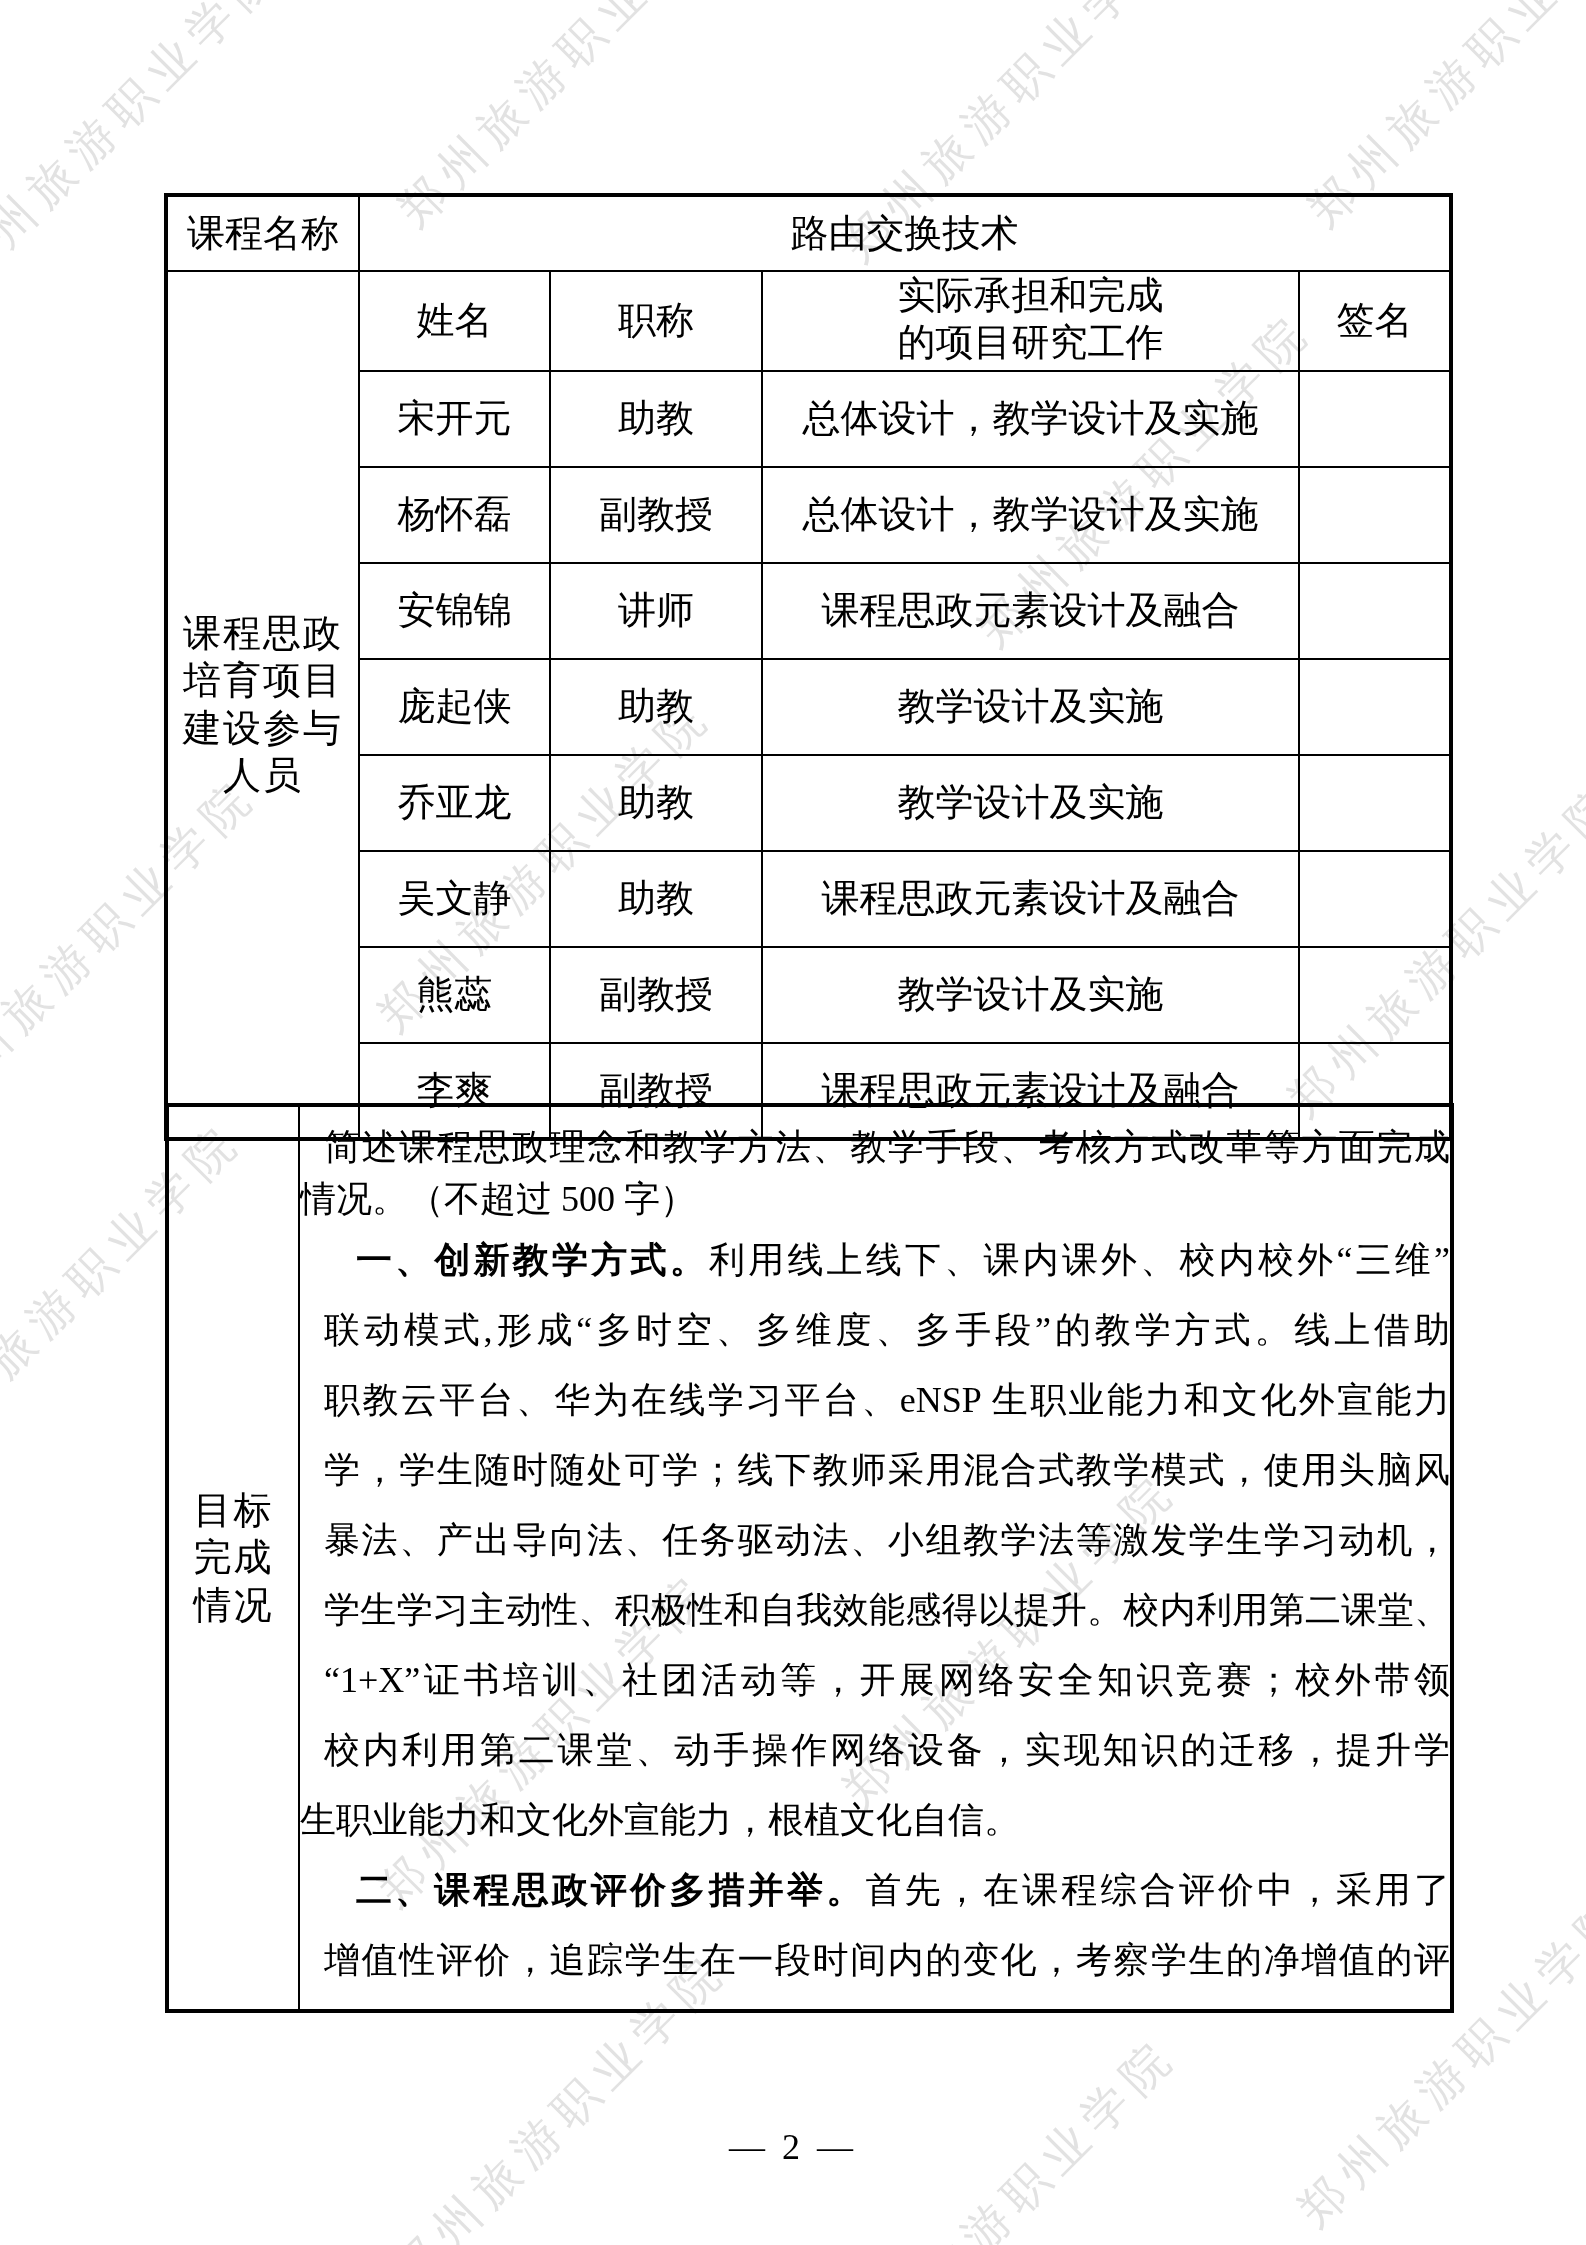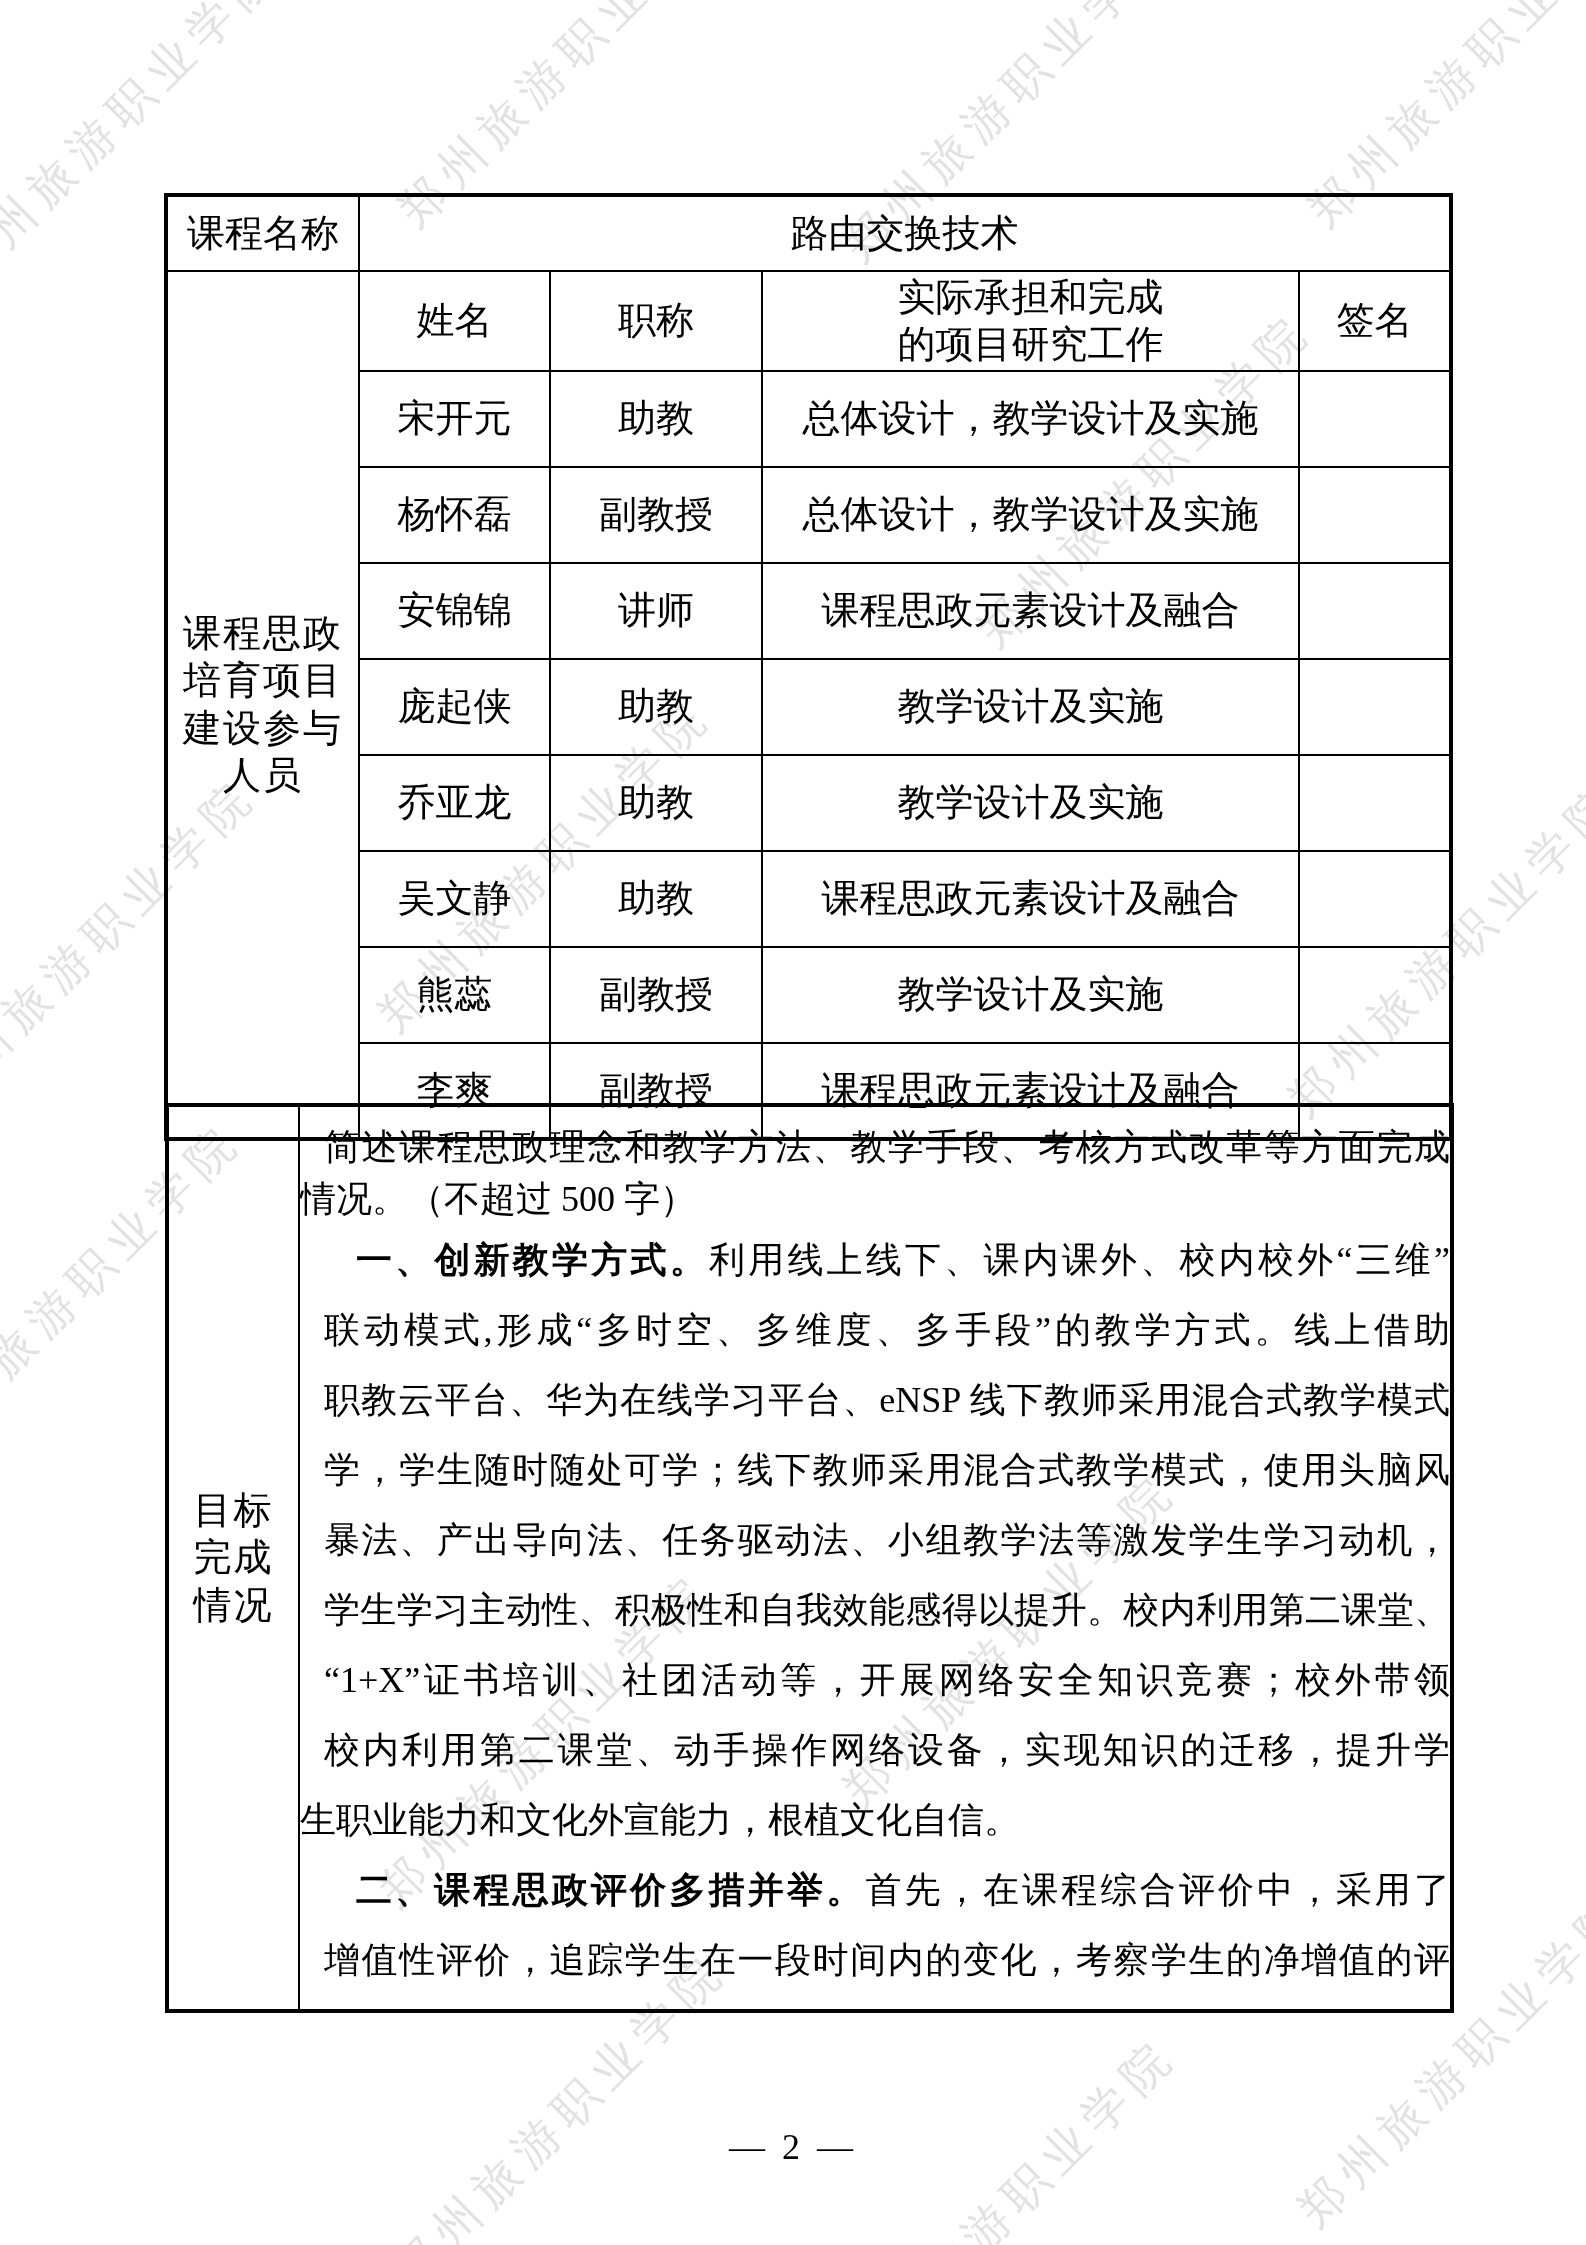--- a/index.html
+++ b/index.html
@@ -23,21 +23,21 @@
   #tableA { left:164px; top:193px; width:1285px; }
   #tableB { left:165px; top:1103px; width:1285px; height:910px; }
   table.doc td {
     border:2px solid #000; padding:0; text-align:center; vertical-align:middle;
     font-size:38px; line-height:1.25; overflow:hidden;
   }
   tr.r-course { height:76px; }
   tr.r-head   { height:100px; }
   tr.r-person { height:96px;margin-top:28px; }
   .course-value-cell { padding-right:230px;margin-left:19px; }
-  .hdr-work { line-height:48px; }
+  .hdr-work { line-height:48px;font-family:Liberation Mono, monospace; }
   .label-lines { line-height:56px; letter-spacing:2px; }
   
   .para-cell { text-align:left; vertical-align:top; padding:20px 12px 0 12px; }
   .intro-line { font-size:36px; line-height:52px; height:52px; }
   .body-line  { font-size:36px; line-height:70px; height:70px; }
   .jl { text-align:justify; text-align-last:justify;padding-left:24px; }
   .ll { text-align:right; text-align-last:left; }
   .ind { padding-left:56px; }
   .body-line b, .intro-line b { font-weight:bold; }
   
@@ -149,21 +149,21 @@
       <tr>
         <td class="label-lines" id="completion-label">目标<br>完成<br>情况</td>
         <td class="para-cell">
           <div id="intro-lines">
               <div class="intro-line jl">简述课程思政理念和教学方法、教学手段、考核方式改革等方面完成</div>
               <div class="intro-line ll">情况。（不超过 500 字）</div>
             </div>
           <div id="body-lines">
               <div class="body-line jl ind"><b>一、创新教学方式。</b>利用线上线下、课内课外、校内校外“三维”</div>
               <div class="body-line jl">联动模式,形成“多时空、多维度、多手段”的教学方式。线上借助</div>
-              <div class="body-line jl">职教云平台、华为在线学习平台、eNSP 线下教师采用混合式教学模式</div>
+              <div class="body-line jl">职教云平台、华为在线学习平台、eNSP 生职业能力和文化外宣能力</div>
               <div class="body-line jl">学，学生随时随处可学；线下教师采用混合式教学模式，使用头脑风</div>
               <div class="body-line jl">暴法、产出导向法、任务驱动法、小组教学法等激发学生学习动机，</div>
               <div class="body-line jl">学生学习主动性、积极性和自我效能感得以提升。校内利用第二课堂、</div>
               <div class="body-line jl">“1+X”证书培训、社团活动等，开展网络安全知识竞赛；校外带领</div>
               <div class="body-line jl">校内利用第二课堂、动手操作网络设备，实现知识的迁移，提升学</div>
               <div class="body-line ll">生职业能力和文化外宣能力，根植文化自信。</div>
               <div class="body-line jl ind"><b>二、课程思政评价多措并举。</b>首先，在课程综合评价中，采用了</div>
               <div class="body-line jl">增值性评价，追踪学生在一段时间内的变化，考察学生的净增值的评</div>
             </div>
         </td>

